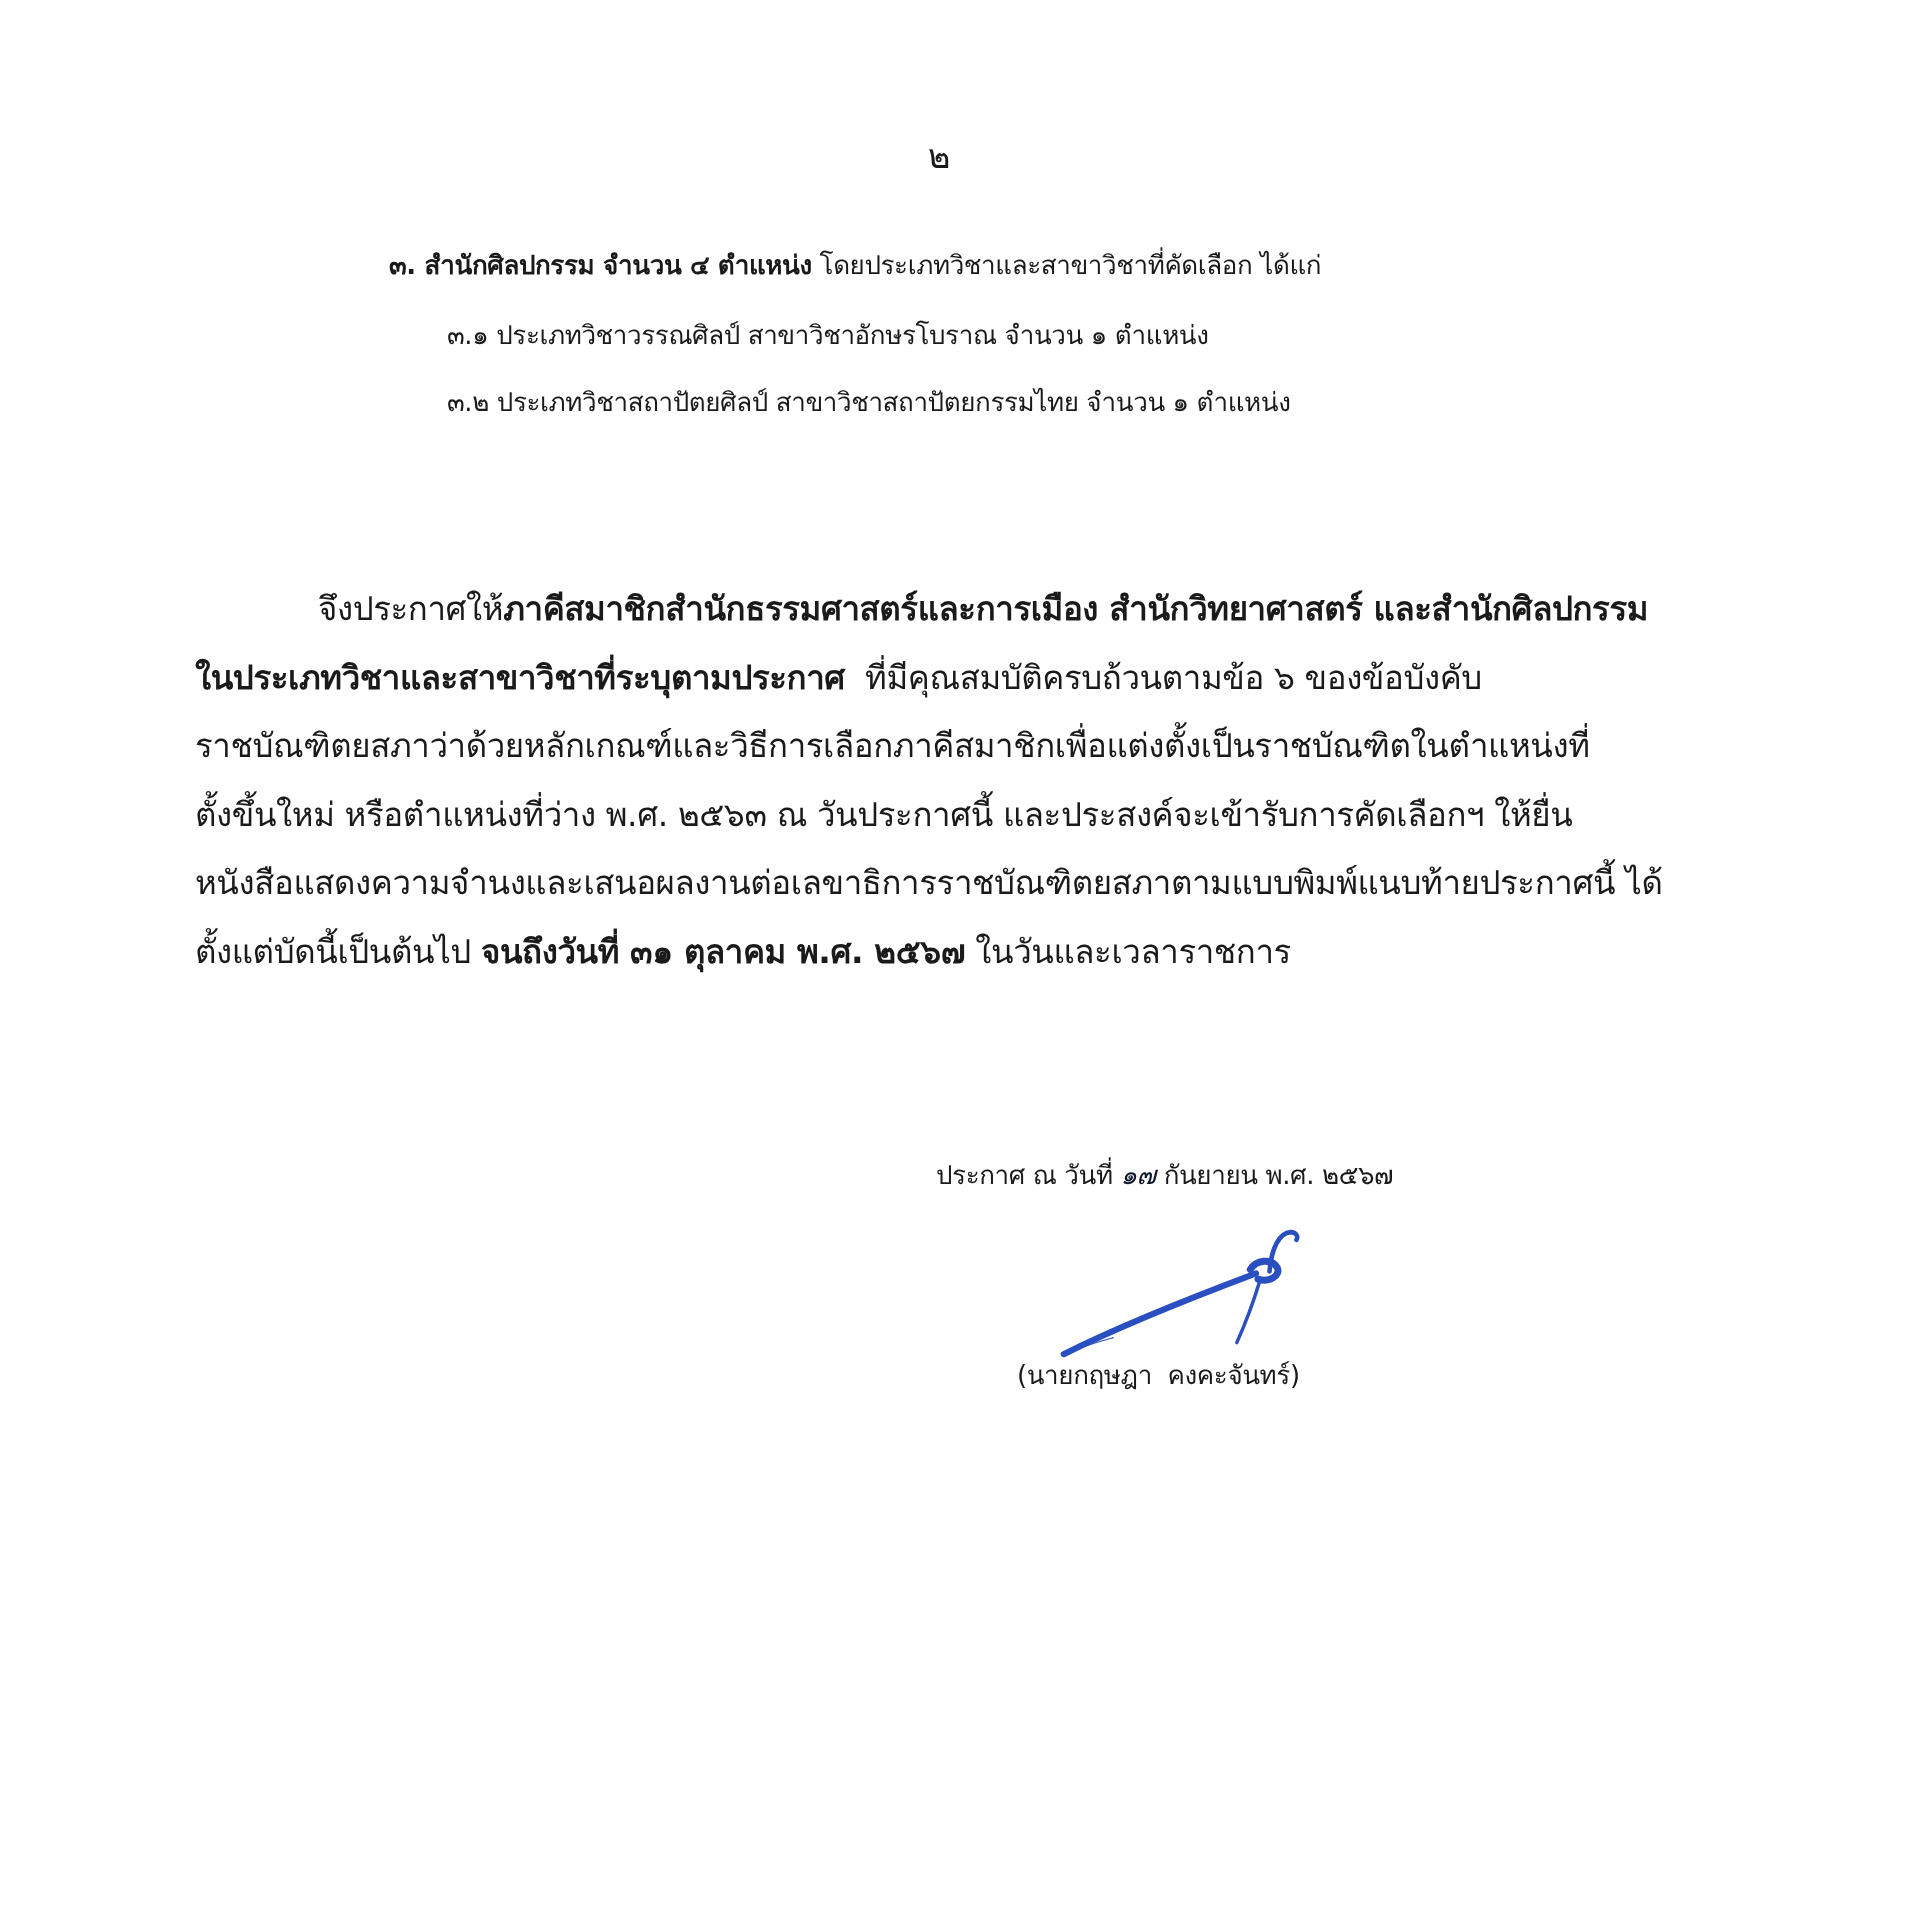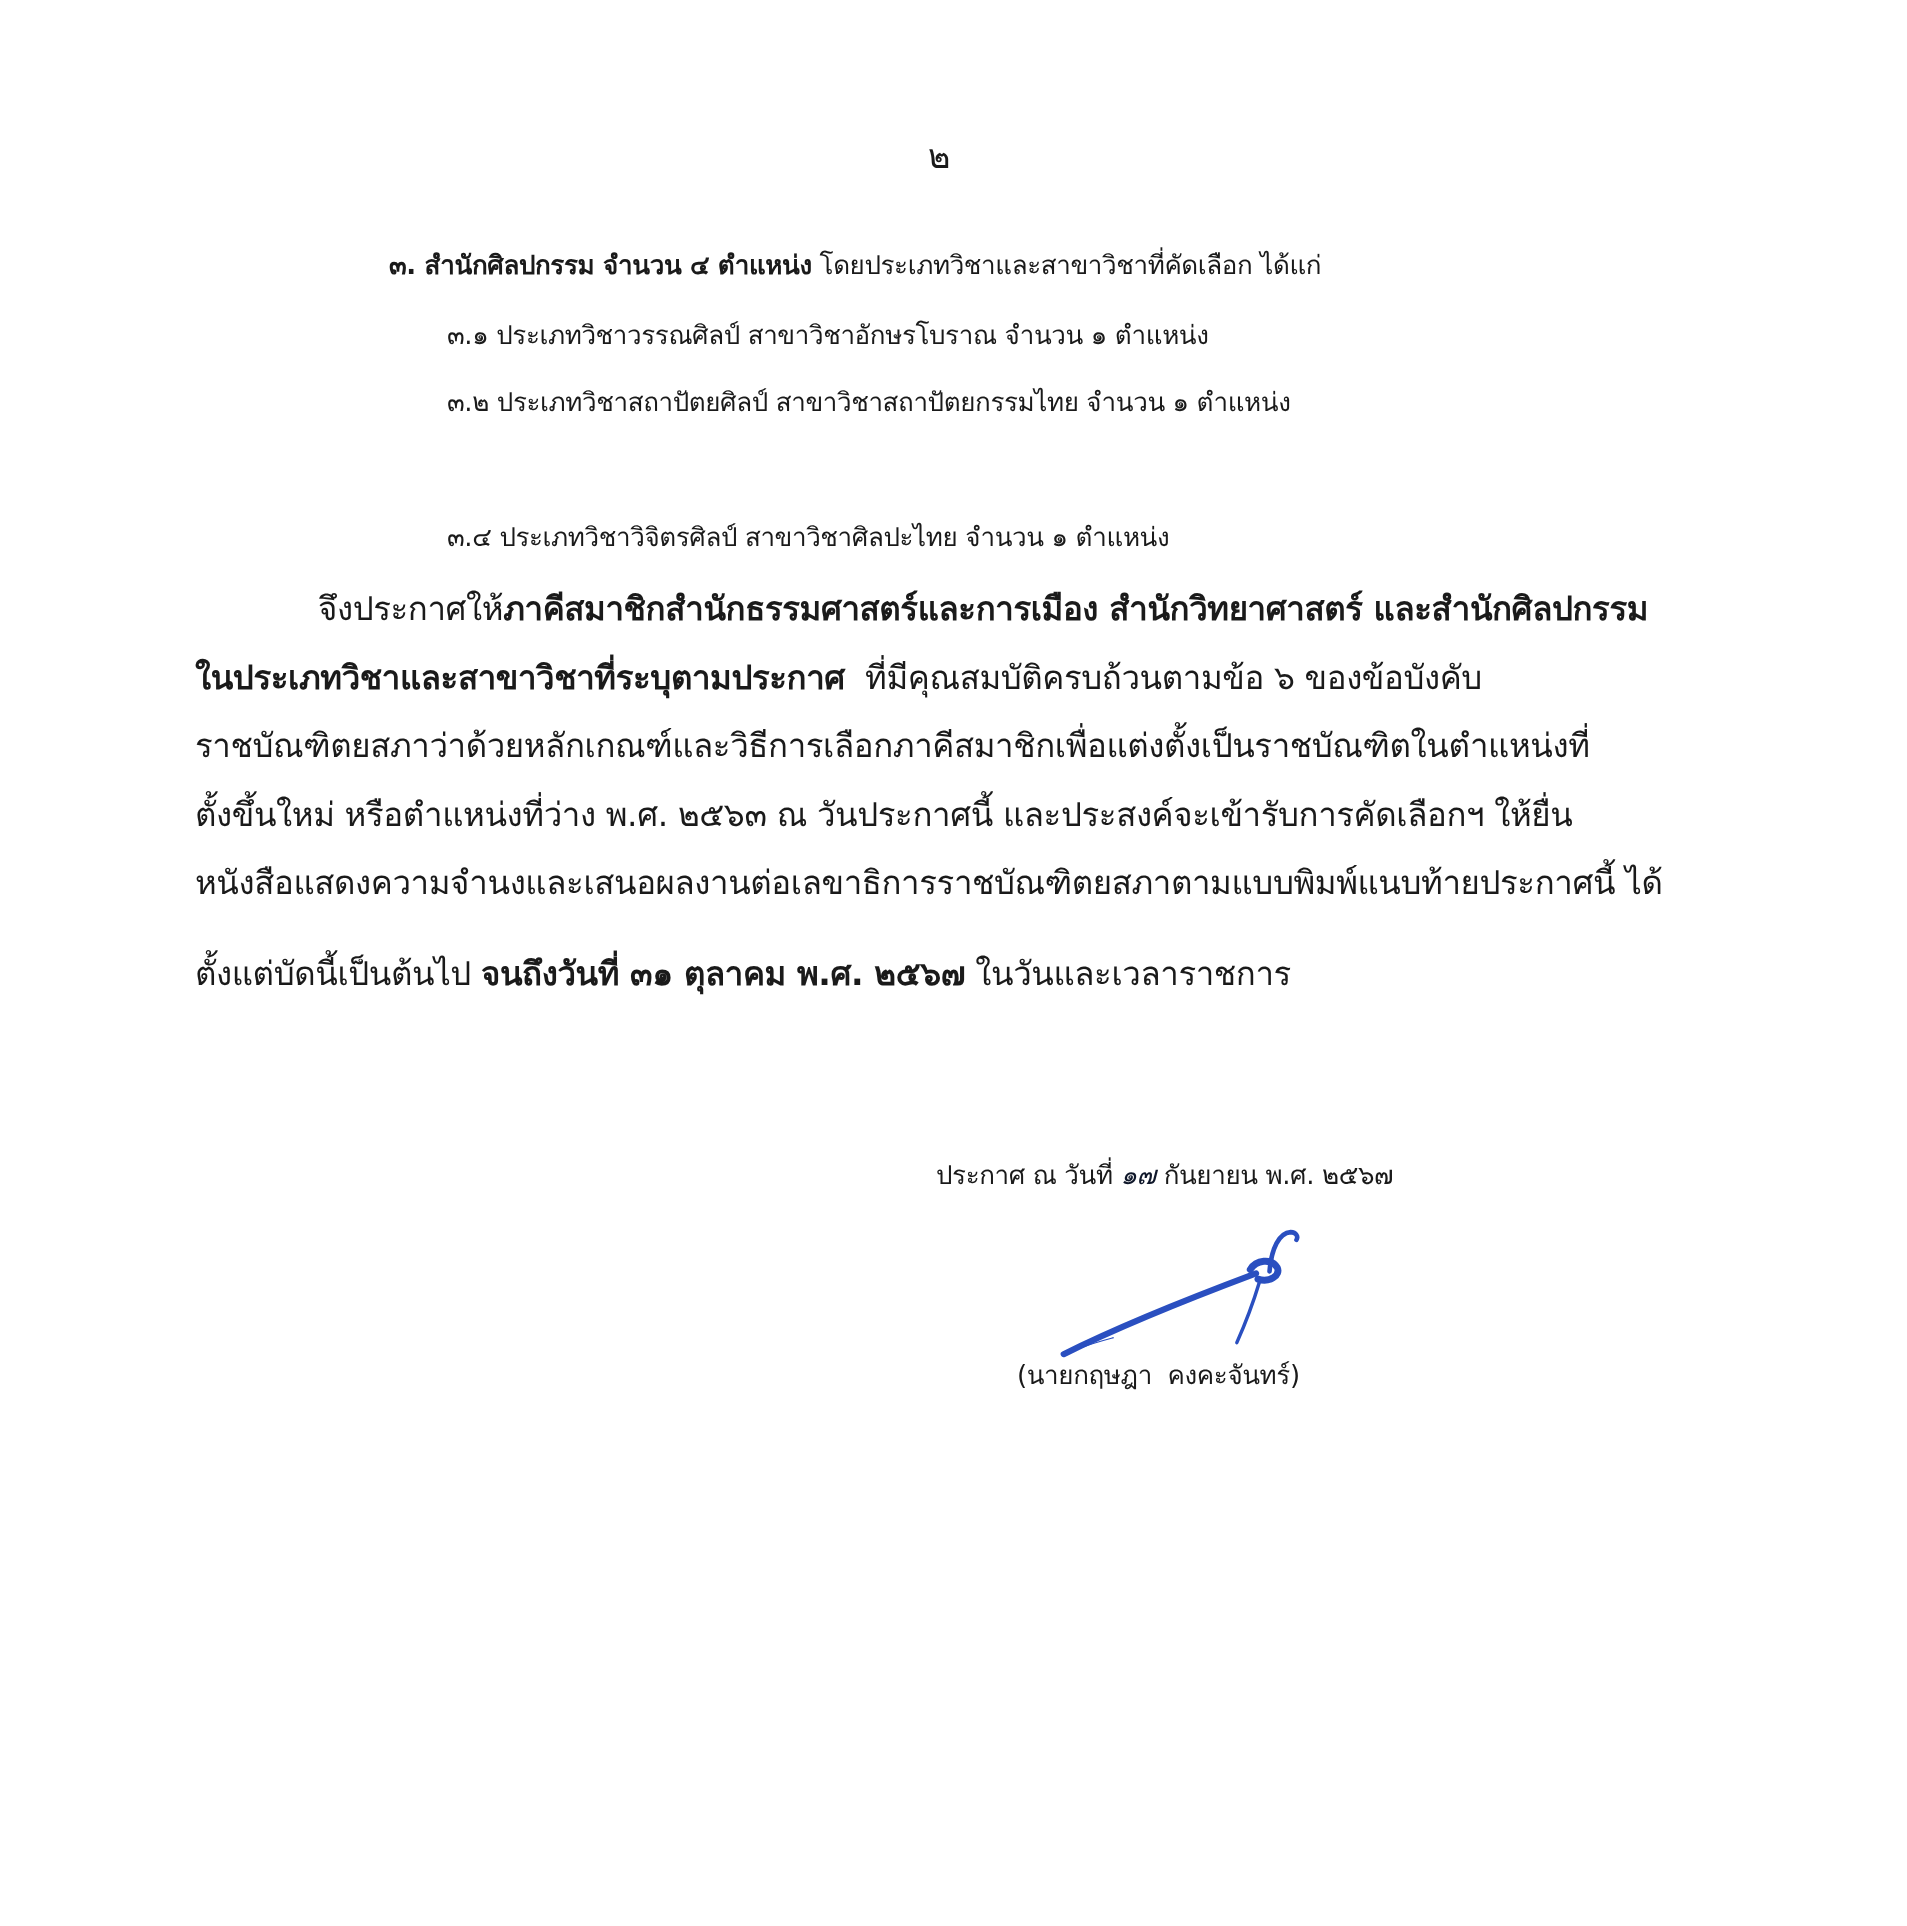--- a/index.html
+++ b/index.html
@@ -56,21 +56,21 @@
     .para-line {
       position: absolute;
       left: 0;
       white-space: nowrap;
     }
     .pl-1 { left: 123px; top: 0; }
     .pl-2 { top: 69px; }
     .pl-3 { top: 137px; }
     .pl-4 { top: 206px; }
     .pl-5 { top: 274px; }
-    .pl-6 { top: 343px; margin-top: 22px; }
+    .pl-6 { top: 343px; }
 
     .date-line { left: 936px; top: 1160px; }
     .handwritten {
       color: #0f172a;
       font-style: italic;
     }
 
     .signature {
       position: absolute;
       left: 1056px;
@@ -87,21 +87,20 @@
 <div class="page">
 
   <div class="page-number">๒</div>
 
   <div class="text-line section-heading">
     <span class="b">๓. สำนักศิลปกรรม  จำนวน ๔ ตำแหน่ง</span><span> โดยประเภทวิชาและสาขาวิชาที่คัดเลือก ได้แก่</span>
   </div>
 
   <div class="text-line sub-item sub-1">๓.๑ ประเภทวิชาวรรณศิลป์ สาขาวิชาอักษรโบราณ จำนวน ๑ ตำแหน่ง</div>
   <div class="text-line sub-item sub-2">๓.๒ ประเภทวิชาสถาปัตยศิลป์ สาขาวิชาสถาปัตยกรรมไทย จำนวน ๑ ตำแหน่ง</div>
-  <div class="text-line sub-item sub-4">๓.๔ ประเภทวิชาวิจิตรศิลป์ สาขาวิชาศิลปะไทย จำนวน ๑ ตำแหน่ง</div>
 
   <div class="para" style="top:589px;">
     <div class="para-line pl-1">
       <span>จึงประกาศให้</span><span class="b">ภาคีสมาชิกสำนักธรรมศาสตร์และการเมือง สำนักวิทยาศาสตร์ และสำนักศิลปกรรม</span>
     </div>
     <div class="para-line pl-2">
       <span class="b">ในประเภทวิชาและสาขาวิชาที่ระบุตามประกาศ</span><span style="white-space:pre;">  ที่มีคุณสมบัติครบถ้วนตามข้อ ๖ ของข้อบังคับ</span>
     </div>
     <div class="para-line pl-3">ราชบัณฑิตยสภาว่าด้วยหลักเกณฑ์และวิธีการเลือกภาคีสมาชิกเพื่อแต่งตั้งเป็นราชบัณฑิตในตำแหน่งที่</div>
     <div class="para-line pl-4">ตั้งขึ้นใหม่ หรือตำแหน่งที่ว่าง พ.ศ. ๒๕๖๓ ณ วันประกาศนี้ และประสงค์จะเข้ารับการคัดเลือกฯ ให้ยื่น</div>

